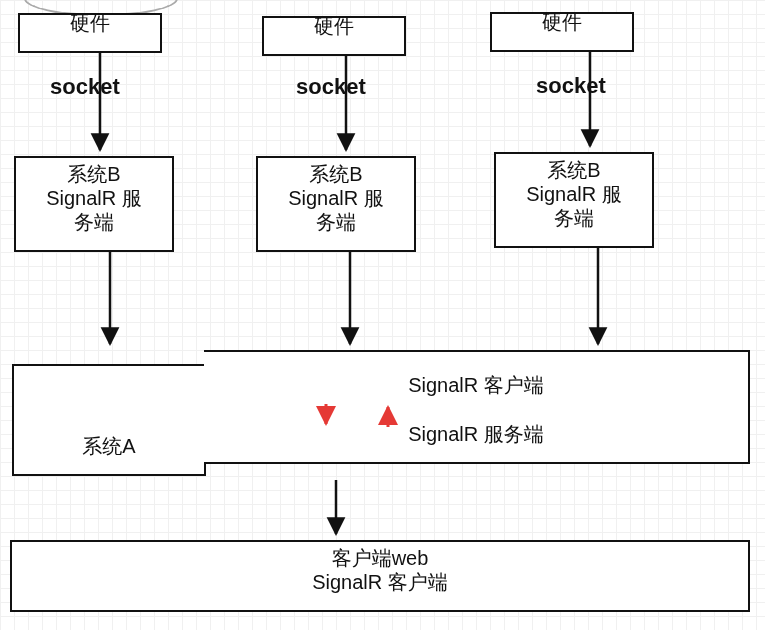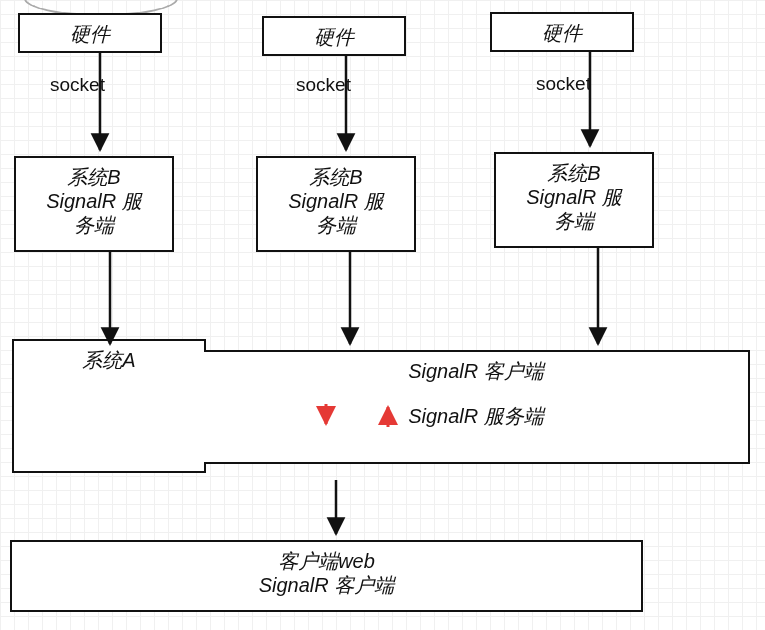--- a/index.html
+++ b/index.html
@@ -22,33 +22,33 @@
     font-size: 20px;
     color: #111;
   }
 
   .box {
     position: absolute;
     background: #ffffff;
     border: 2px solid #111;
     box-sizing: border-box;
     display: flex;
-    align-items: flex-start;
+    align-items: flex-end;
     justify-content: center;
     text-align: center;
     line-height: 1.2;
-    padding: 7px 6px;
-    font-style: italic;
+    padding: 16px 6px;
   }
 
   .label {
     position: absolute;
-    font-size: 19px;
+    font-size: 22px;
     color: #111;
     background: transparent;
+    font-weight: bold;
   }
 
   .curve {
     position: absolute;
     left: 0;
     top: -4px;
     width: 150px;
     height: 18px;
     border: 2px solid #aaa;
     border-top: none;
@@ -92,33 +92,33 @@
     </div>
   </div>
   <div class="box" style="left:494px; top:152px; width:160px; height:96px;">
     <div>
       <div>系统B</div>
       <div>SignalR 服</div>
       <div>务端</div>
     </div>
   </div>
 
-  <div class="box" style="left:12px; top:339px; width:194px; height:134px;">
+  <div class="box" style="left:12px; top:364px; width:194px; height:112px;">
     <span>系统A</span>
   </div>
 
   <div class="box" style="left:204px; top:350px; width:546px; height:65px; border-left:none;">
     <span>SignalR 客户端</span>
   </div>
 
   <div class="box" style="left:204px; top:397px; width:546px; height:67px; border-left:none; border-top:none;">
     <span>SignalR 服务端</span>
   </div>
 
-  <div class="box" style="left:10px; top:540px; width:633px; height:72px;">
+  <div class="box" style="left:10px; top:540px; width:740px; height:72px;">
     <div>
       <div>客户端web</div>
       <div>SignalR 客户端</div>
     </div>
   </div>
 
   <svg width="765" height="630" style="position:absolute; left:0; top:0; pointer-events:none;">
     <defs>
       <marker id="ah" viewBox="0 0 12 12" refX="10" refY="6" markerWidth="9" markerHeight="9" orient="auto-start-reverse">
         <path d="M1,1 L11,6 L1,11 Z" fill="#111"></path>

